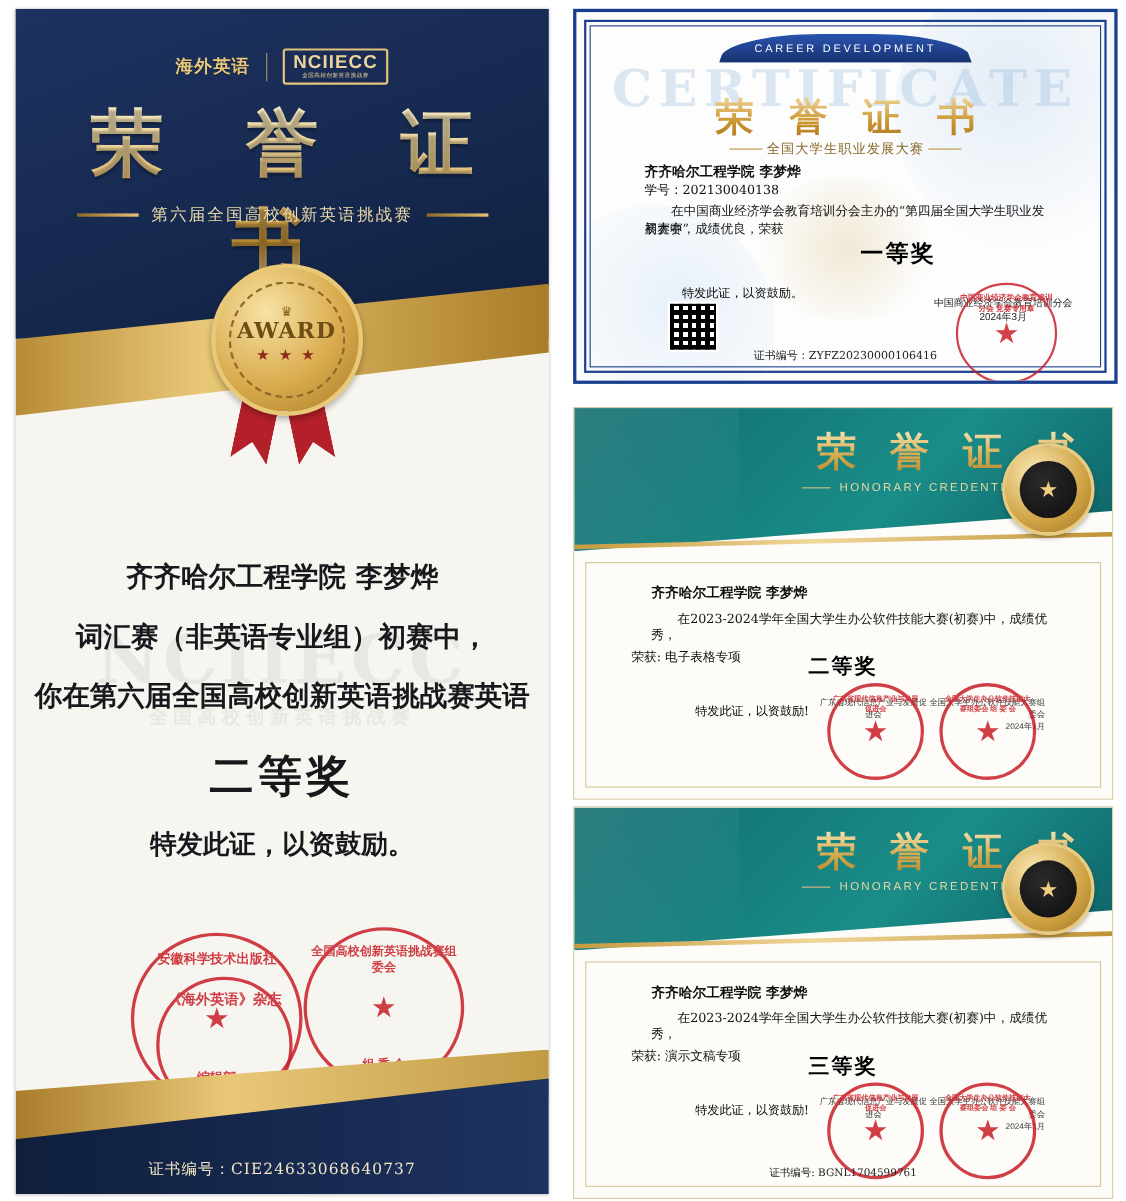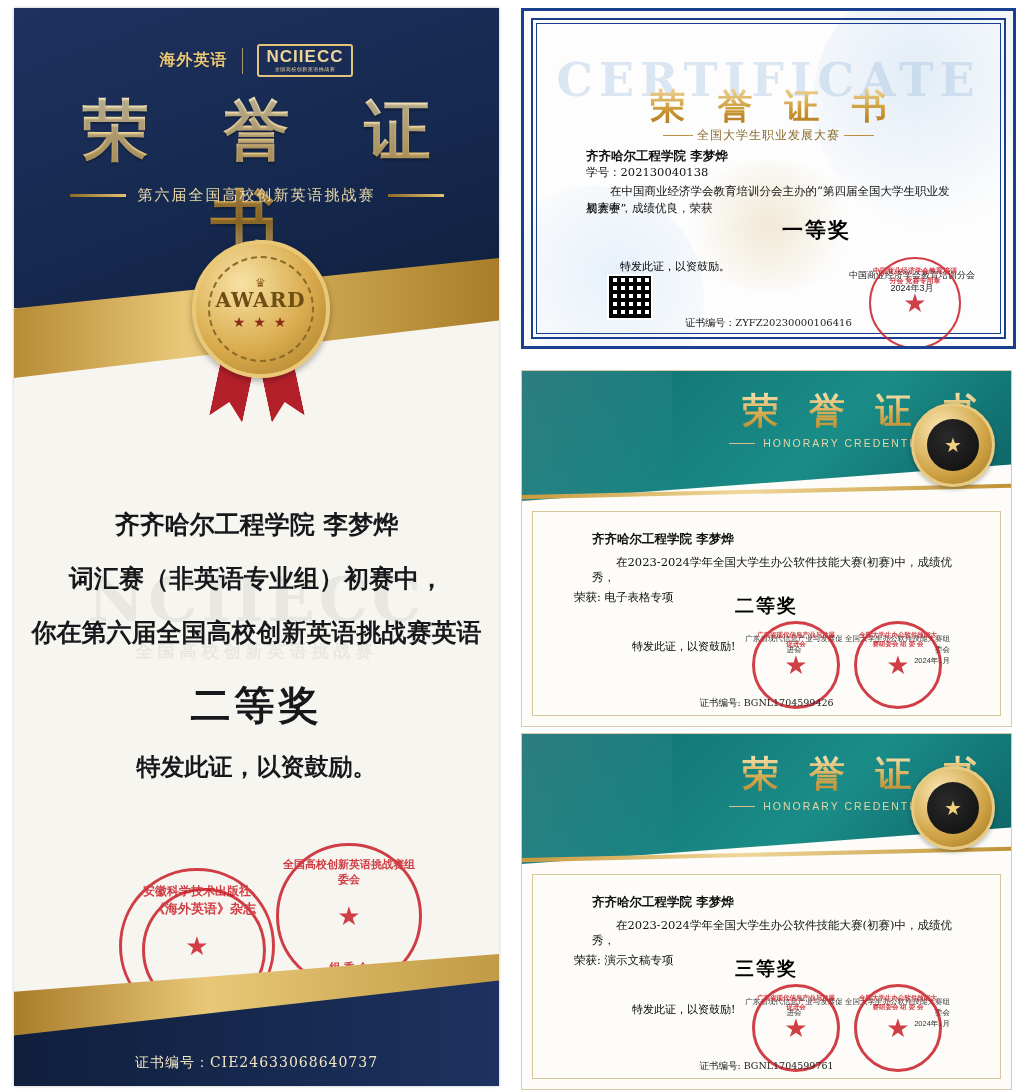--- a/index.html
+++ b/index.html
@@ -96,21 +96,21 @@
 
   .stamp{
     position:absolute;border:3px solid #c9202a;border-radius:50%;
     color:#c9202a;display:flex;align-items:center;justify-content:center;
     text-align:center;opacity:.86;
   }
   .stamp .star{position:absolute;left:50%;top:50%;transform:translate(-50%,-50%);color:#c9202a;}
   .stamp .arc-top{position:absolute;top:8%;left:0;width:100%;font-weight:bold;}
   .stamp .arc-bot{position:absolute;bottom:8%;left:0;width:100%;font-weight:bold;}
 
-  .cm-stampA{left:105px;top:860px;width:150px;height:150px;font-size:12px;}
+  .cm-stampA{left:105px;top:840px;width:150px;height:150px;font-size:12px;}
   .cm-stampB{left:262px;top:835px;width:140px;height:140px;font-size:11px;}
   .cm-stampC{left:128px;top:880px;width:118px;height:118px;font-size:13px;border-width:3px;}
 
   .cm-footwave{
     position:absolute;left:0;bottom:0;width:100%;height:120px;
     background:linear-gradient(90deg,#0f1f3c,#1d3260);
     clip-path:polygon(0 58%,100% 12%,100% 100%,0 100%);
   }
   .cm-footgold{
     position:absolute;left:0;bottom:42px;width:100%;height:90px;
@@ -327,20 +327,21 @@
       <span>证书编号：</span><span>CIE24633068640737</span>
     </div>
   </div>
 
   <div class="cert-a">
     <div class="swirl"></div>
     <div class="swirl2"></div>
     <div class="inner-border"></div>
     <div class="inner-border2"></div>
     <div class="ghost">CERTIFICATE</div>
+    <div class="banner">CAREER DEVELOPMENT</div>
     <div class="title">荣 誉 证 书</div>
     <div class="subtitle">
       <span class="bar"></span>
       <span>全国大学生职业发展大赛</span>
       <span class="bar"></span>
     </div>
     <div class="lightwm"></div>
     <div class="txt n1">齐齐哈尔工程学院    李梦烨</div>
     <div class="txt n2">学号：202130040138</div>
     <div class="txt n3">在中国商业经济学会教育培训分会主办的“第四届全国大学生职业发展大赛”</div>
@@ -387,24 +388,20 @@
       <div>2024年1月</div>
     </div>
     <div class="stamp stampL">
       <div class="star bigstar">★</div>
       <div class="arc-top" style="font-size:6.5px">广东省现代信息产业与发展促进会</div>
     </div>
     <div class="stamp stampR">
       <div class="star bigstar">★</div>
       <div class="arc-top" style="font-size:6.5px">全国大学生办公软件技能大赛组委会 组 委 会</div>
     </div>
-    <div class="serial">
-      <span>证书编号:</span>
-      <span>BGNL1704599426</span>
-    </div>
   </div>
 
   <div class="cert-teal c">
     <div class="tealband"></div>
     <div class="goldline"></div>
     <div class="title">荣 誉 证 书</div>
     <div class="subtitle">
       <span class="bar"></span>
       <span>HONORARY  CREDENTIAL</span>
       <span class="bar"></span>

